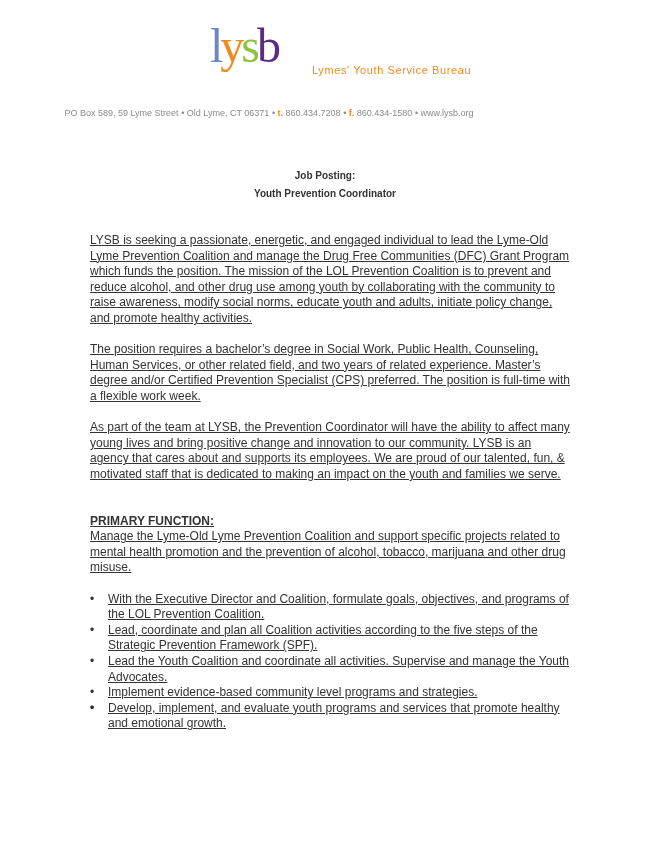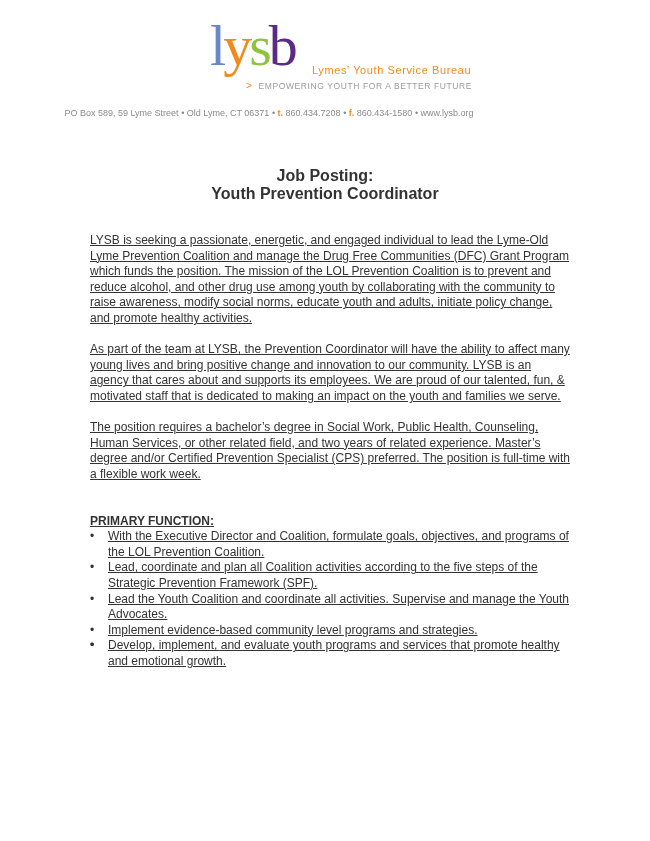--- a/index.html
+++ b/index.html
@@ -1,43 +1,42 @@
 <!DOCTYPE html>
 <html><head>
 <meta charset="utf-8">
 <style>
   html, body { margin: 0; padding: 0; background: #ffffff; }
   body { width: 650px; height: 841px; position: relative; overflow: hidden; font-family: "Liberation Sans", sans-serif; color: #222; }
   .logo { position: absolute; left: 210px; top: 22px; height: 60px; width: 260px; }
-  .logo-letters { position: absolute; left: 0; top: -6px; font-family: "Liberation Serif", serif; font-size: 58px; line-height: 60px; letter-spacing: -3px; }
+  .logo-letters { position: absolute; left: 0; top: -6px; font-family: "Liberation Serif", serif; font-size: 48px; line-height: 60px; letter-spacing: -3px; }
   .l-l { color: #6a87c8; }
   .l-y { color: #f08a1c; }
   .l-s { color: #8dc33f; }
   .l-b { color: #5b2b86; }
   .logo-name { position: absolute; left: 82px; top: 42px; font-size: 11px; color: #f08a1c; letter-spacing: 0.6px; white-space: nowrap; padding-left: 20px; }
   .logo-tag { position: absolute; left: 36px; top: 58px; font-size: 8.5px; color: #9a9a9a; letter-spacing: 0.6px; white-space: nowrap; }
   .logo-tag .arrow { color: #f08a1c; margin-right: 6px; font-size: 10px; }
   .address { position: absolute; left: 0; width: 538px; top: 108px; text-align: center; font-size: 9px; color: #8a8a8a; white-space: nowrap; }
   .address .o { color: #f08a1c; font-weight: bold; }
-  .title { position: absolute; left: 0; width: 650px; top: 167px; text-align: center; font-family: "Liberation Sans", sans-serif; font-weight: bold; font-size: 16px; line-height: 18px; color: #333; }
+  .title { position: absolute; left: 0; width: 650px; top: 167px; text-align: center; font-family: "Liberation Sans", sans-serif; font-weight: bold; font-size: 10px; line-height: 18px; color: #333; }
   .content { position: absolute; left: 90px; top: 233px; width: 480px; font-size: 12px; line-height: 15.6px; color: #333; text-decoration: underline; }
   .content p { margin: 0 0 15.6px 0; }
   .content h3 { margin: 0; font-size: 12px; font-weight: bold; line-height: 15.6px; }
   .gap { height: 15.6px; }
   ul.resp { list-style: none; margin: 0; padding: 0; }
   ul.resp li { position: relative; padding-left: 18px; }
   ul.resp li .bullet { position: absolute; left: 0; top: 0; }
 </style>
 </head>
 <body>
 
 <div class="logo">
   <div class="logo-letters"><span class="l-l">l</span><span class="l-y">y</span><span class="l-s">s</span><span class="l-b">b</span></div>
   <div class="logo-name">Lymes' Youth Service Bureau</div>
-  <div class="logo-tag"><span class="arrow">&gt;</span><span>EMPOWERING YOUTH FOR A BETTER FUTURE</span></div>
 </div>
 
 <div class="address">
   <span>PO Box 589, 59 Lyme Street</span>
   <span>•</span>
   <span>Old Lyme, CT  06371</span>
   <span>•</span>
   <span class="o">t.</span>
   <span>860.434.7208</span>
   <span>•</span>
@@ -47,24 +46,25 @@
   <span>www.lysb.org</span>
 </div>
 
 <div class="title">
   <div>Job Posting:</div>
   <div>Youth Prevention Coordinator</div>
 </div>
 
 <div class="content">
   <p>LYSB is seeking a passionate, energetic, and engaged individual to lead the Lyme-Old Lyme Prevention Coalition and manage the Drug Free Communities (DFC) Grant Program which funds the position.  The mission of the LOL Prevention Coalition is to prevent and reduce alcohol, and other drug use among youth by collaborating with the community to raise awareness, modify social norms, educate youth and adults, initiate policy change, and promote healthy activities.</p>
+  <p>The position requires a bachelor’s degree in Social Work, Public Health, Counseling, Human Services, or other related field, and two years of related experience.  Master’s degree and/or Certified Prevention Specialist (CPS) preferred.  The position is full-time with a flexible work week.</p>
   <p>As part of the team at LYSB, the Prevention Coordinator will have the ability to affect many young lives and bring positive change and innovation to our community.  LYSB is an agency that cares about and supports its employees. We are proud of our talented, fun, &amp; motivated staff that is dedicated to making an impact on the youth and families we serve.</p>
-  <p>The position requires a bachelor’s degree in Social Work, Public Health, Counseling, Human Services, or other related field, and two years of related experience.  Master’s degree and/or Certified Prevention Specialist (CPS) preferred.  The position is full-time with a flexible work week.</p>
   <div class="gap"></div>
   <h3>PRIMARY FUNCTION:</h3>
+  <p>Manage the Lyme-Old Lyme Prevention Coalition and support specific projects related to mental health promotion and the prevention of alcohol, tobacco, marijuana and other drug misuse.</p>
   <ul class="resp">
     <li><span class="bullet">•</span><span>With the Executive Director and Coalition, formulate goals, objectives, and programs of the LOL Prevention Coalition.</span></li>
     <li><span class="bullet">•</span><span>Lead, coordinate and plan all Coalition activities according to the five steps of the Strategic Prevention Framework (SPF).</span></li>
     <li><span class="bullet">•</span><span>Lead the Youth Coalition and coordinate all activities.  Supervise and manage the Youth Advocates.</span></li>
     <li><span class="bullet">•</span><span>Implement evidence-based community level programs and strategies.</span></li>
     <li><span class="bullet">•</span></li>
     <li><span class="bullet">•</span><span>Develop, implement, and evaluate youth programs and services that promote healthy and emotional growth.</span></li>
   </ul>
 </div>
 

